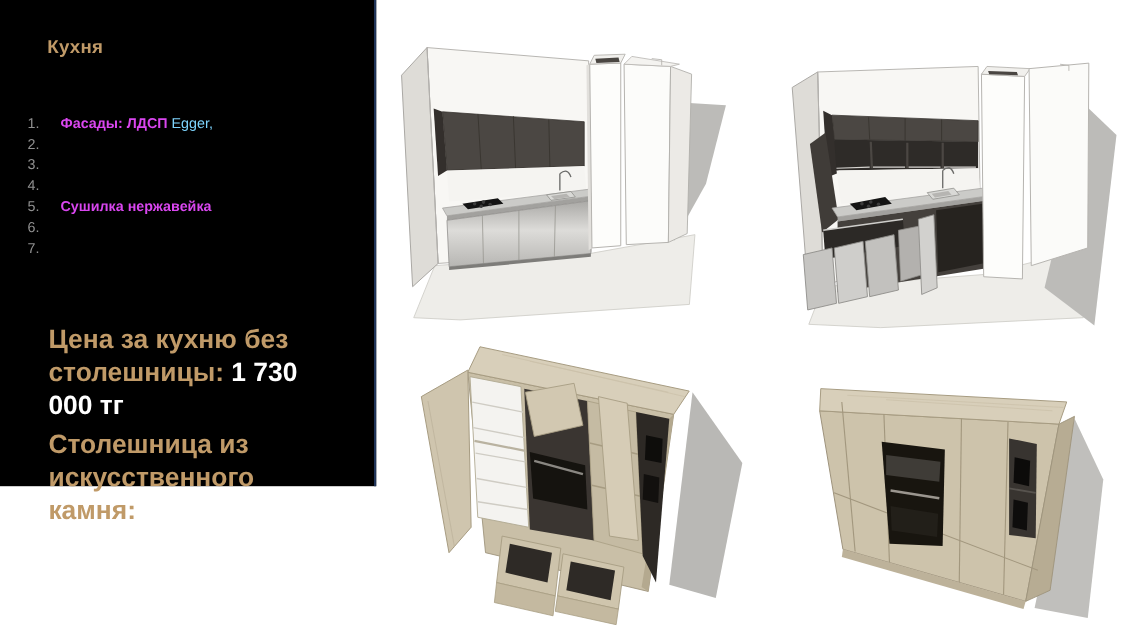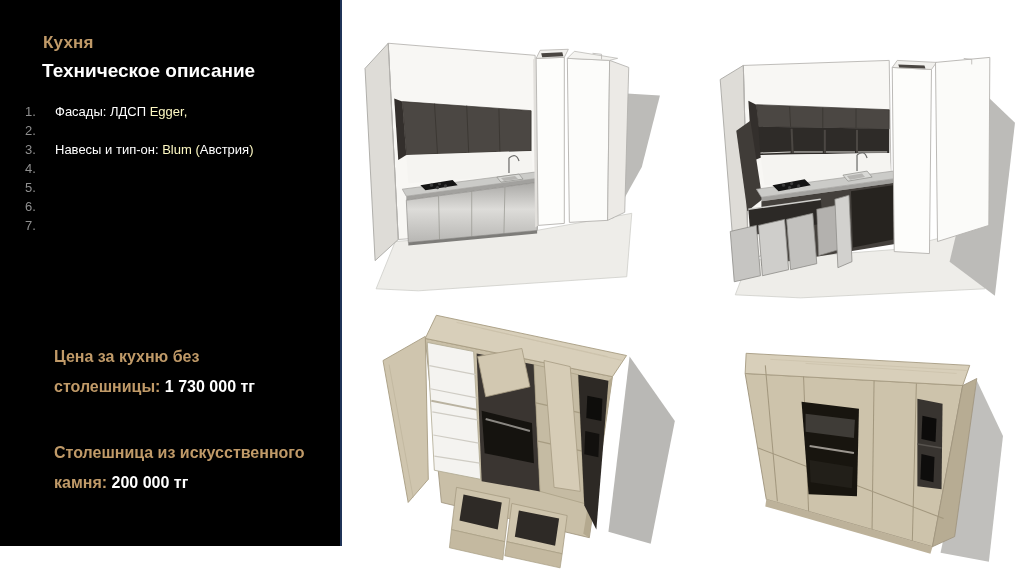--- a/index.html
+++ b/index.html
@@ -1,62 +1,61 @@
 <!DOCTYPE html>
 <html><head>
 <meta charset="utf-8">
 <style>
   html,body{margin:0;padding:0;background:#555;}
   .slide{position:relative;width:1024px;height:574px;background:#ffffff;overflow:hidden;
          font-family:"Liberation Sans",sans-serif;}
   
-  .panel{position:absolute;left:0;top:0;width:342px;height:546px;background:#000;
+  .panel{position:absolute;left:0;top:0;width:342px;height:442px;background:#000;
          border-right:2px solid #203458;box-sizing:border-box;}
   .title{position:absolute;left:43px;top:33px;font-size:17px;font-weight:700;color:#c09a68;letter-spacing:.2px;}
   .subtitle{position:absolute;left:42px;top:60px;font-size:19px;font-weight:700;color:#ffffff;}
   .specs{position:absolute;left:25px;top:102px;width:296px;font-size:13px;line-height:19px;margin:0;}
   .spec{display:flex;}
   .spec .num{flex:0 0 30px;width:30px;color:#8f8f8f;font-weight:400;}
   .spec .txt{flex:1;}
-  .b{font-weight:400;color:#ffffff;}
-  .g{font-weight:400;color:#fef9c3;}
-  .priceblock{position:absolute;left:54px;width:254px;font-size:16px;line-height:30px;font-weight:700;margin-top:48px;}
+  .b{font-weight:700;color:#d946ef;}
+  .g{font-weight:400;color:#7dd3fc;}
+  .priceblock{position:absolute;left:44px;width:254px;font-size:24px;line-height:30px;font-weight:700;}
   .gold{color:#c09a68;}
   .white{color:#ffffff;}
   .p1{top:294px;} .p2{top:390px;} .p3{top:480px;}
   
   .fig{position:absolute;}
   svg{display:block;}
 </style>
 </head>
 <body>
 
 <div class="slide">
 
   <div class="panel">
     <div class="title">Кухня</div>
-    <div class="subtitle">Техническое описание</div>
 
     <div class="specs">
       <div class="spec">
         <span class="num">1.</span>
         <span class="txt"><span class="b">Фасады: ЛДСП </span><span class="g">Egger,</span><span class="b"></span><span class="g"></span></span>
       </div>
       <div class="spec">
         <span class="num">2.</span>
       </div>
       <div class="spec">
         <span class="num">3.</span>
-        <span class="txt"><span class="b">Навесы и тип-он: </span><span class="g">Blum (</span><span class="b">Австрия</span><span class="g">)</span></span>
       </div>
       <div class="spec">
         <span class="num">4.</span>
       </div>
       <div class="spec">
         <span class="num">5.</span>
+        <span class="txt"><span class="b">Сушилка нержавейка</span></span>
       </div>
       <div class="spec">
         <span class="num">6.</span>
       </div>
       <div class="spec">
         <span class="num">7.</span>
       </div>
     </div>
 
     <div class="priceblock p1"><span class="gold">Цена за кухню без столешницы: </span><span class="white">1 730 000 тг</span></div>

